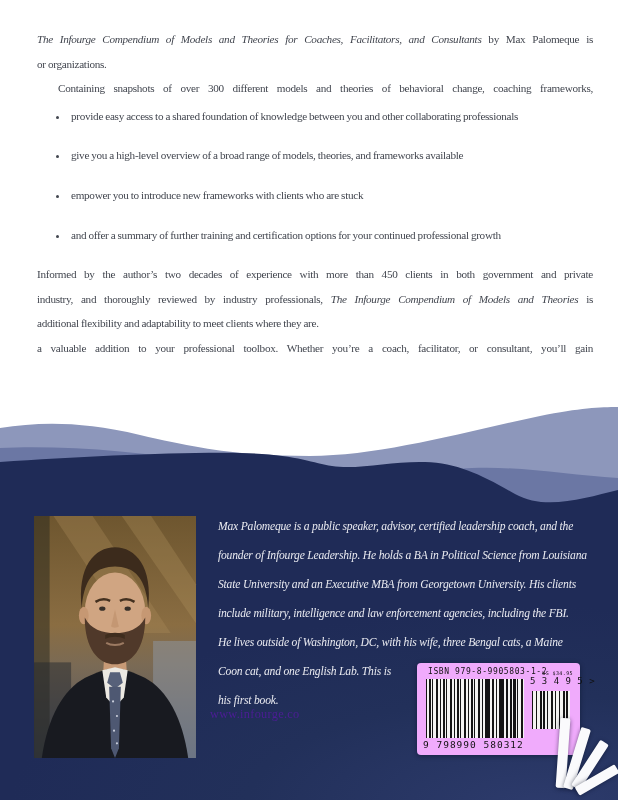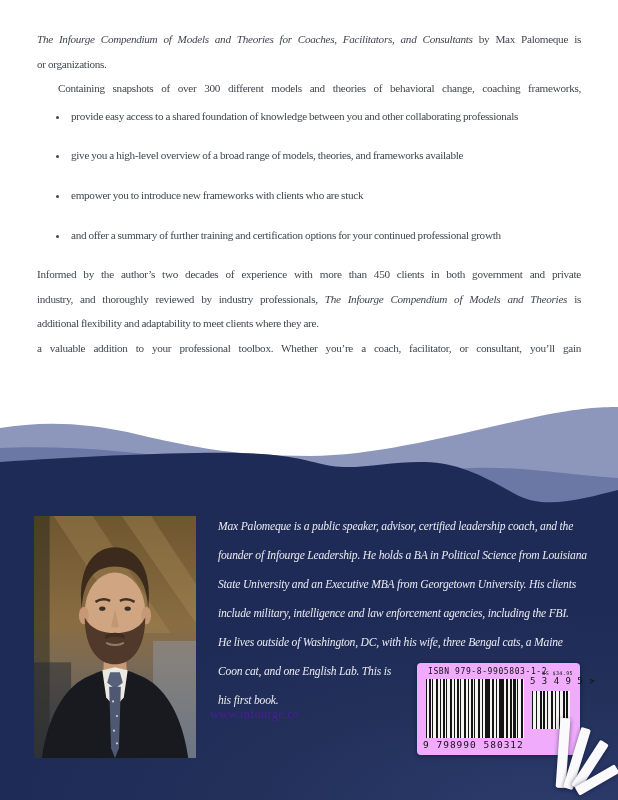--- a/index.html
+++ b/index.html
@@ -4,21 +4,21 @@
 <style>
   html,body { margin:0; padding:0; background:#e8e8e8; }
   .page {
     position:relative; width:618px; height:800px; margin:0 auto;
     background:#ffffff; overflow:hidden;
     font-family:"Liberation Serif","DejaVu Serif",serif;
   }
 
   
   .synopsis {
-    position:absolute; left:37px; right:37px; top:27px;
+    position:absolute; left:37px; right:25px; top:27px;
     color:#42464f; font-size:11.2px; letter-spacing:-0.3px; word-spacing:-0.3px;
     line-height:24.6px;
   }
   .line { white-space:nowrap; }
   .j { text-align:justify; text-align-last:justify; }
   .indent { text-indent:21px; }
   .it { font-style:italic; }
   .bullets { margin:3px 0 15px 0; padding:0 0 0 32px; list-style:disc; }
   .bullets li { line-height:24.6px; margin-bottom:15px; padding-left:2px; white-space:nowrap; }
   .bullets li:last-child { margin-bottom:0; }

